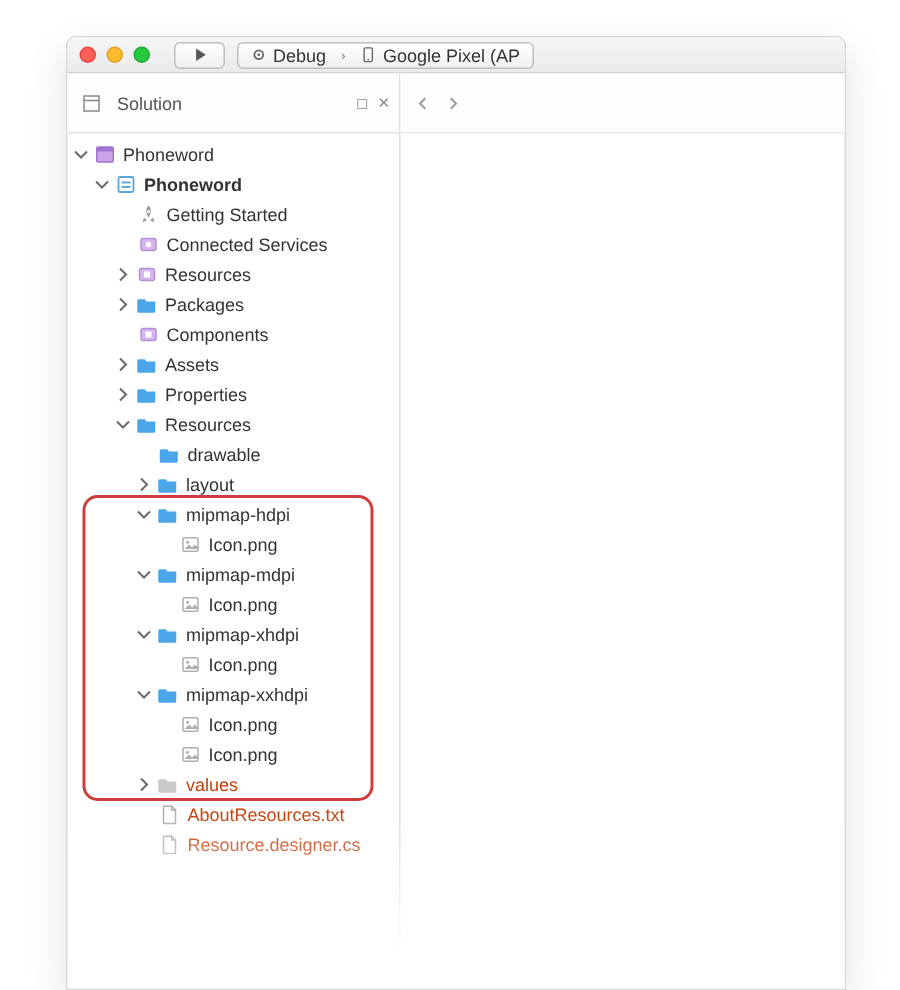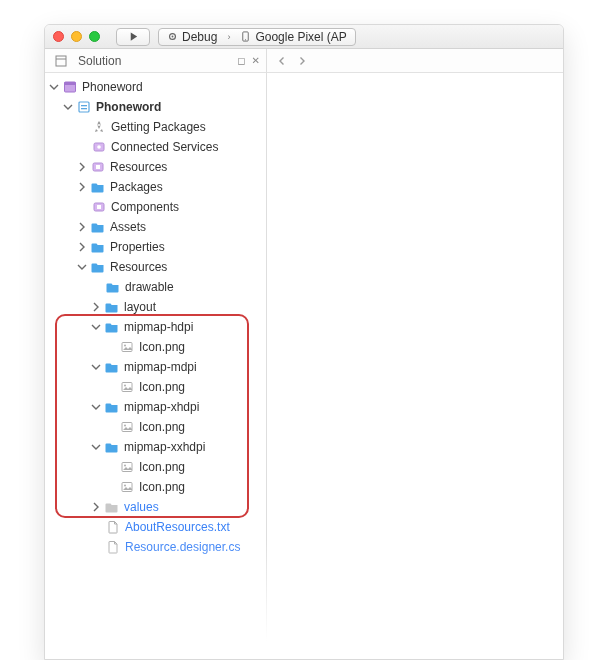--- a/index.html
+++ b/index.html
@@ -40,21 +40,21 @@
   .combo{
     display:flex;align-items:center;height:18px;margin-left:8px;
     border:1px solid #bfbfbf;border-radius:4px;background:linear-gradient(#fff,#f0f0f0);
     overflow:hidden;cursor:pointer;
   }
   .combo-seg{padding:0 8px;display:flex;align-items:center;gap:4px;height:100%}
   .combo .chev{font-size:9px;color:#777;margin:0 2px}
   .tb-ico{width:11px;height:11px;display:inline-flex;align-items:center;justify-content:center}
 
   
-  .header-row{display:flex;height:24px}
+  .header-row{display:flex;height:40px}
   .pad-header{
     flex:0 0 222px;display:flex;align-items:center;justify-content:space-between;
     border-right:1px solid #dedede;border-bottom:1px solid #e2e2e2;
     padding:0 6px 0 8px;background:#fdfdfd;
   }
   .pad-title{display:flex;align-items:center;gap:5px;font-weight:400;color:#555}
   .pad-controls{display:flex;align-items:center;gap:6px;color:#8a8a8a}
   .pad-controls span{font-size:10px;cursor:pointer}
 
   .editor-head{
@@ -77,21 +77,21 @@
     white-space:nowrap;cursor:pointer;text-align:center;
   }
   .tw{width:10px;height:10px;display:inline-block;margin-right:3px;flex:0 0 auto}
   .tw svg{display:block}
   .tw.closed svg{transform:rotate(-90deg)}
   .tw.open svg{transform:rotate(0deg)}
   .sp{display:inline-block;height:1px}
   .ic{width:15px;height:15px;display:inline-flex;align-items:center;justify-content:center;margin-right:5px;flex:0 0 auto}
   .lbl{color:#333}
   .lbl.bold{font-weight:600}
-  .lbl.dim{color:#3b82f6}
+  .lbl.dim{color:#c2410c}
 
   
   .hl{
     position:absolute;left:10px;width:194px;
     border:2.5px solid #cf3c3c;border-radius:10px;
     pointer-events:none;
   }
 
   
   .fld-blue{fill:#4aa6e8}
@@ -259,21 +259,21 @@
         <span class="lbl bold">Phoneword</span>
       </div>
 
       <div class="row">
         <span class="sp" style="width:46px"></span>
         <span class="ic">
             <svg width="14" height="14">
               <use href="#i-rocket"></use>
             </svg>
           </span>
-        <span class="lbl">Getting Packages</span>
+        <span class="lbl">Getting Started</span>
       </div>
 
       <div class="row">
         <span class="sp" style="width:46px"></span>
         <span class="ic">
             <svg width="14" height="14">
               <use href="#i-service"></use>
             </svg>
           </span>
         <span class="lbl">Connected Services</span>

